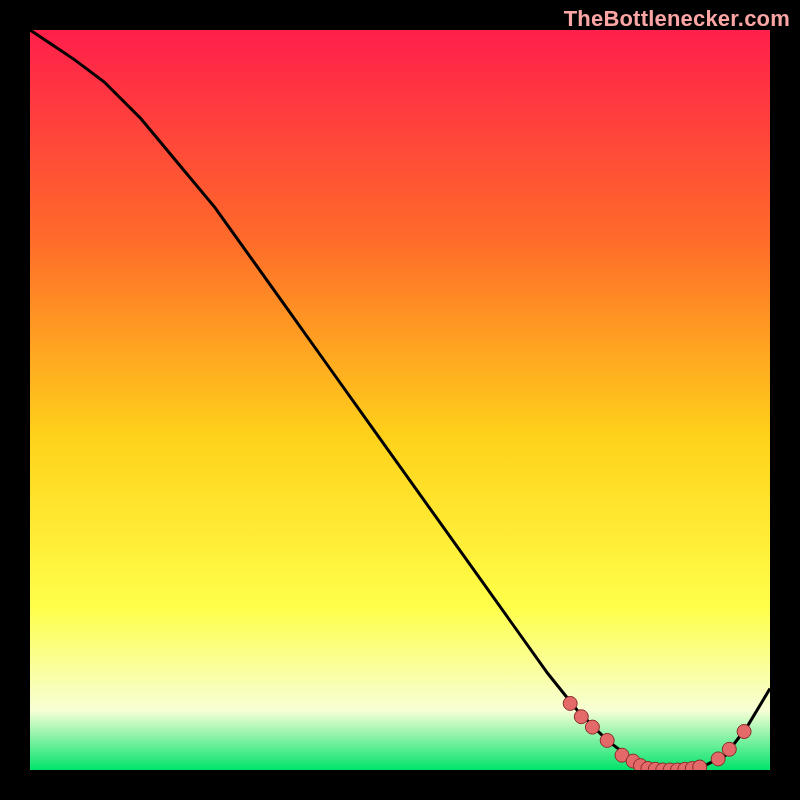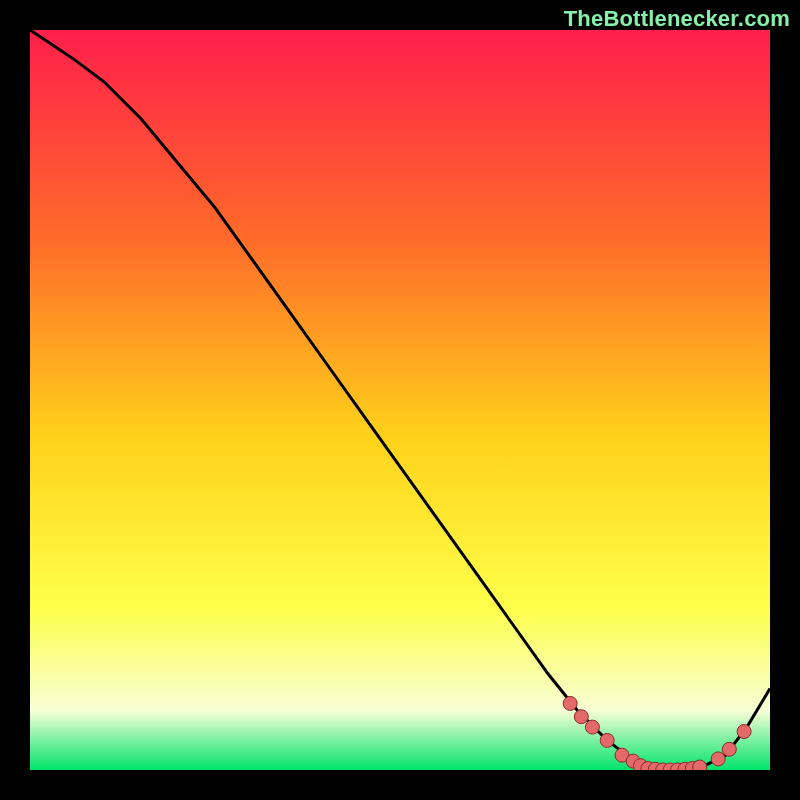--- a/index.html
+++ b/index.html
@@ -14,21 +14,21 @@
   .frame {
     position: relative;
     width: 800px;
     height: 800px;
     background: #000;
   }
   .watermark {
     position: absolute;
     top: 6px;
     right: 10px;
-    color: #86efac;
+    color: #fca5a5;
     font-size: 22px;
     font-weight: 600;
     letter-spacing: 0.2px;
     user-select: none;
   }
   .plot {
     position: absolute;
     left: 30px;
     top: 30px;
     width: 740px;

